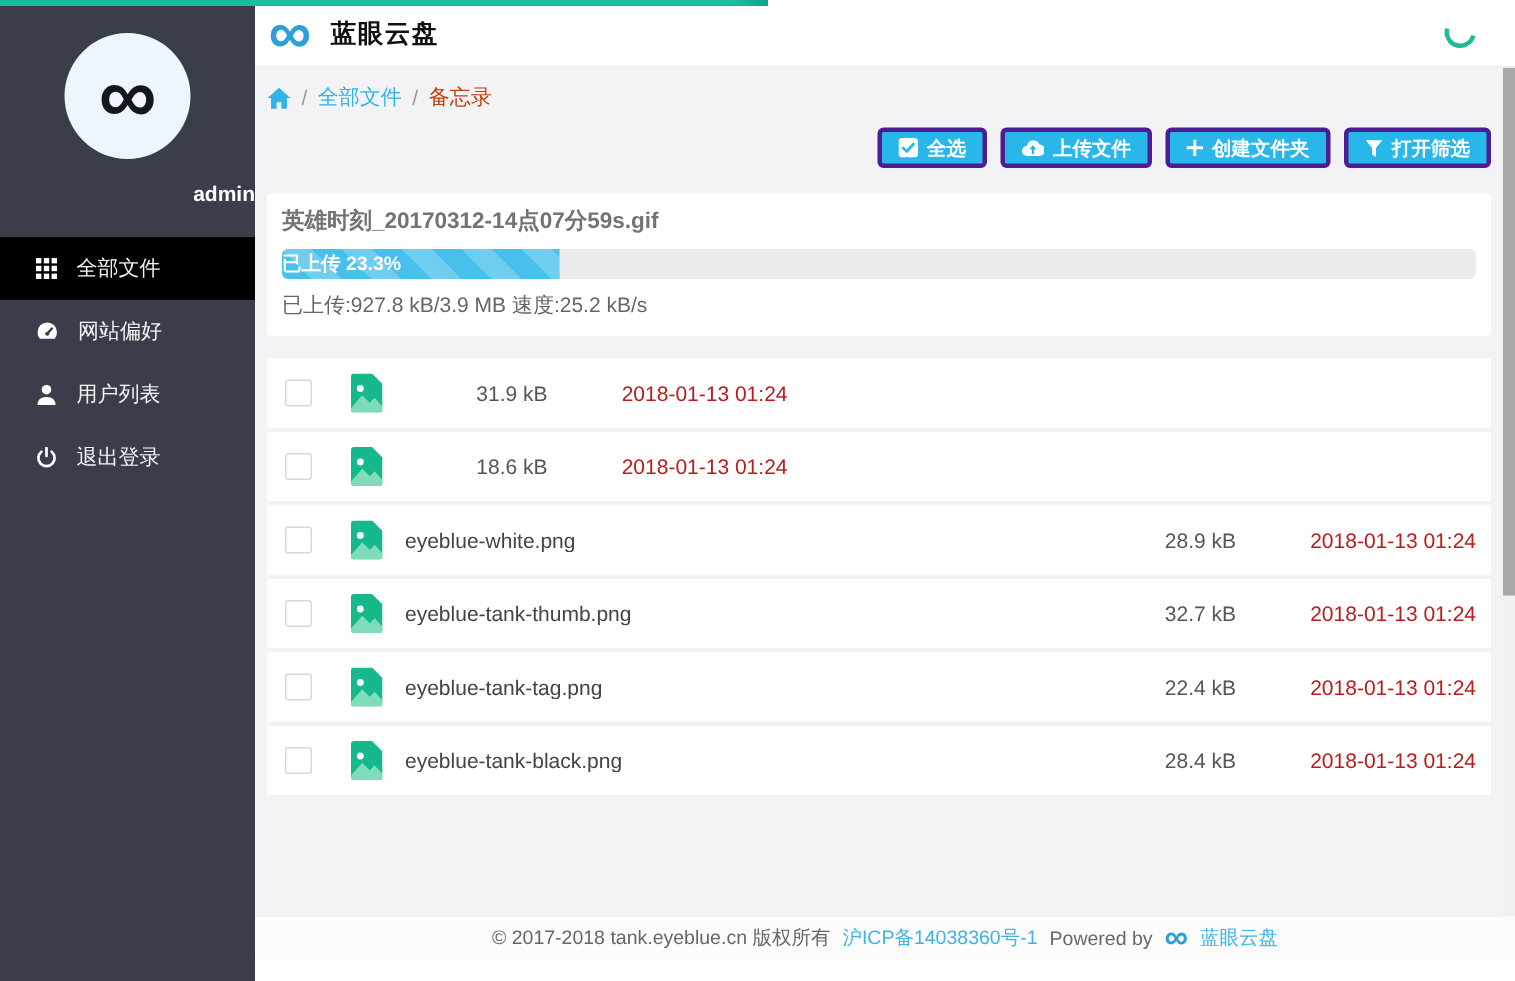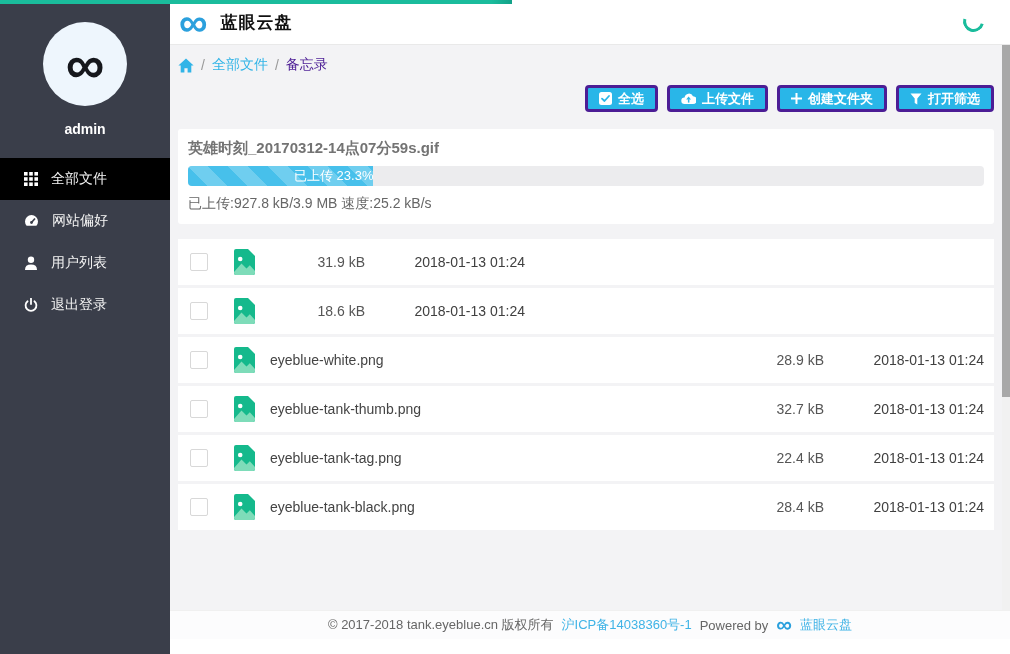--- a/index.html
+++ b/index.html
@@ -11,21 +11,21 @@
 
   
   .loadbar { position:absolute; left:0; top:0; width:512px; height:4px;
     background:linear-gradient(90deg,#1abc9c 96%, #12a188 100%); z-index:50; }
 
   
   .sidebar { position:absolute; left:0; top:0; width:170px; height:654px; background:#3a3e4a; z-index:5; }
   .avatar { width:84px; height:84px; border-radius:50%; background:#eef6fd; margin:22px auto 0;
     display:flex; align-items:center; justify-content:center; }
   .avatar .inf { font-size:54px; font-weight:bold; color:#15171c; line-height:0.9; }
-  .username { margin-top:15px; text-align:center; color:#fff; font-size:14px; font-weight:bold; }
+  .username { margin-top:15px; text-align:right; color:#fff; font-size:14px; font-weight:bold; }
   .menu { margin-top:21px; }
   .menu-item { height:42px; display:flex; align-items:center; gap:13px; padding-left:24px;
     color:#f4f4f4; font-size:14px; cursor:pointer; }
   .menu-item.active { background:#000; }
   .menu-item svg { flex-shrink:0; }
 
   
   .topbar { position:absolute; left:170px; top:0; width:840px; height:45px; background:#fff;
     border-bottom:1px solid #e9e9e9; display:flex; align-items:center; z-index:4; }
   .logo-inf { font-size:40px; font-weight:bold; color:#2ba0dd; line-height:0.8; margin-left:9px; }
@@ -34,54 +34,54 @@
     border:3px solid transparent; border-bottom-color:#1abc9c; border-left-color:#1abc9c;
     transform:rotate(-30deg); }
 
   
   .main { position:absolute; left:170px; top:45px; width:832px; height:580px;
     background:#f3f3f5; padding:0 8px; overflow:hidden; }
 
   .breadcrumb { margin-top:10px; height:20px; display:flex; align-items:center; gap:7px;
     font-size:14px; color:#999; }
   .breadcrumb .link { color:#31b4e7; cursor:pointer; }
-  .breadcrumb .current { color:#4c1d95;text-align:center; }
+  .breadcrumb .current { color:#c2410c;text-align:center; }
 
   .actions { margin-top:10px; display:flex; justify-content:flex-end; gap:9px; }
   .btn { height:27px; display:inline-flex; align-items:center; gap:6px; padding:0 11px;
     background:#29b6e8; border:3px solid #4c1d95; border-radius:4px;
     color:#fff; font-size:13px; font-weight:bold; cursor:pointer;
     font-family:"Liberation Sans","DejaVu Sans",sans-serif; }
 
   .card { background:#fff; border-radius:3px; margin-top:17px; padding:9px 10px 11px; }
   .card + .card { margin-top:14px; }
   .card-title { font-size:15px; font-weight:bold; color:#737373; line-height:20px;
     white-space:nowrap; overflow:hidden; }
   .ptrack { margin-top:8px; height:20px; background:#ececee; border-radius:4px;
     overflow:hidden; position:relative; }
   .pfill { height:100%; background-color:#47c0eb;
     background-image:linear-gradient(45deg, rgba(255,255,255,.22) 25%, transparent 25%,
       transparent 50%, rgba(255,255,255,.22) 50%, rgba(255,255,255,.22) 75%, transparent 75%, transparent);
     background-size:40px 40px;
-    color:#fff; font-size:13px; font-weight:normal; text-align:right; line-height:20px; white-space:nowrap; }
+    color:#fff; font-size:13px; font-weight:bold; text-align:left; line-height:20px; white-space:nowrap; }
   .pfill.tiny { overflow:visible; }
   .tiny-label { position:absolute; left:2px; top:0; width:13px; height:20px; overflow:hidden;
     color:#6b7b85; font-size:13px; font-weight:bold; line-height:20px; }
   .upload-status { margin-top:9px; font-size:14px; color:#666; }
 
   .filelist { margin-top:15px; }
   .frow { height:46px; background:#fff; margin-bottom:3px; display:flex; align-items:center;
     padding:0 10px 0 12px; }
   .cb { width:18px; height:18px; background:#fff; border:1px solid #d8d8d8; border-radius:2px;
     flex-shrink:0; cursor:pointer; }
   .ficon { margin-left:26px; flex-shrink:0; cursor:pointer; }
   .fname { margin-left:15px; font-size:14px; color:#444; flex:1; cursor:pointer;
     white-space:nowrap; overflow:hidden; }
   .fsize { width:110px; text-align:right; font-size:14px; color:#555; flex-shrink:0; }
-  .fdate { width:150px; margin-left:10px; text-align:right; font-size:14px; color:#404040; flex-shrink:0; }
+  .fdate { width:150px; margin-left:10px; text-align:right; font-size:14px; color:#b91c1c; flex-shrink:0; }
 
   
   .scrollbar { position:absolute; right:0; top:45px; width:8px; height:580px; background:#f1f1f1; }
   .scroll-thumb { width:8px; height:352px; background:#a8a8a8; }
 
   
   .footer { position:absolute; left:170px; top:610px; width:840px; height:29px;
     background:#fcfcfd; border-top:1px solid #f0f0f0; display:flex; align-items:center;
     justify-content:center; gap:8px; font-size:13px; color:#666; }
   .footer .flink { color:#3fb3e6; cursor:pointer; }

